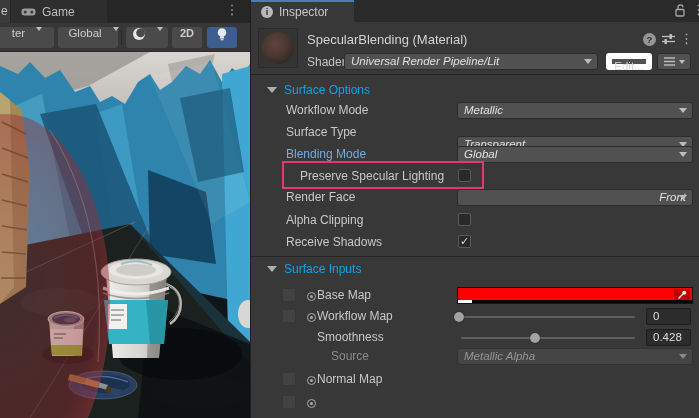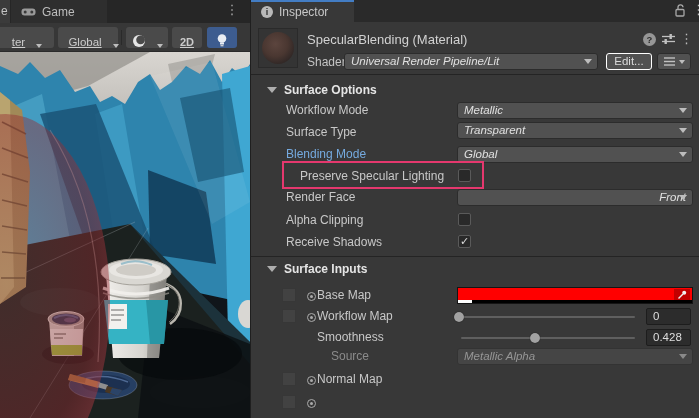--- a/index.html
+++ b/index.html
@@ -10,21 +10,21 @@
   
   #game-panel{position:absolute;left:0;top:0;width:250px;height:418px;background:#383838;overflow:hidden;}
   #game-tabbar{position:absolute;left:0;top:0;width:250px;height:23px;background:#262626;}
   #partial-tab{position:absolute;left:0;top:0;width:9px;height:23px;background:#3b3b3b;color:#c4c4c4;
                overflow:hidden;line-height:23px;padding-left:1px;}
   #game-tab{position:absolute;left:11px;top:0;width:96px;height:23px;background:#2e2e2e;
             display:flex;align-items:center;gap:6px;padding-left:10px;box-sizing:border-box;color:#bdbdbd;}
   #game-kebab{position:absolute;left:224px;top:2px;width:16px;height:18px;color:#a8a8a8;font-size:13px;text-align:center;}
   #game-toolbar{position:absolute;left:0;top:23px;width:250px;height:29px;background:#373737;border-bottom:1px solid #2b2b2b;box-sizing:border-box;}
   .tbtn{position:absolute;top:4px;height:21px;background:#4a4a4a;border-radius:3px;
-        display:flex;align-items:flex-end;justify-content:center;gap:11px;color:#cccccc;font-size:11.5px;box-sizing:border-box;text-decoration:underline;}
+        display:flex;align-items:flex-start;justify-content:center;gap:11px;color:#cccccc;font-size:11.5px;box-sizing:border-box;}
   .tsep{position:absolute;top:7px;width:1px;height:15px;background:#2a2a2a;}
   .dd-caret{width:0;height:0;border-left:4px solid transparent;border-right:4px solid transparent;border-top:5px solid #bdbdbd;}
   .dd-caret.sm{border-left-width:3.5px;border-right-width:3.5px;border-top-width:4.5px;}
   #scene-viewport{position:absolute;left:0;top:52px;width:250px;height:366px;background:#10151a;}
 
   
   #inspector{position:absolute;left:250px;top:0;width:449px;height:418px;background:#383838;
              border-left:1px solid #1f1f1f;box-sizing:border-box;overflow:hidden;}
   #insp-tabbar{position:absolute;left:0;top:0;width:449px;height:22px;background:#2a2a2a;}
   #insp-tab{position:absolute;left:0;top:0;width:103px;height:22px;background:#383838;
@@ -40,33 +40,33 @@
              border:1px solid #2a2a2a;box-sizing:border-box;}
   #mat-thumb .sphere{position:absolute;left:3px;top:3px;width:32px;height:32px;border-radius:50%;
       background:radial-gradient(circle at 42% 38%, #5c453e 0%, #4a3731 45%, #332927 72%, #272220 100%);}
   #mat-name{position:absolute;left:56px;top:10px;font-size:13px;color:#d2d2d2;}
   #mat-help{position:absolute;left:392px;top:11px;width:13px;height:13px;border-radius:50%;background:#969696;
             color:#2e2e2e;font-size:9.5px;font-weight:bold;text-align:center;line-height:13px;}
   #mat-presets{position:absolute;left:411px;top:11px;}
   #mat-kebab{position:absolute;left:429px;top:9px;color:#bcbcbc;font-size:13px;}
   #shader-label{position:absolute;left:56px;top:33px;color:#c4c4c4;}
   #shader-dd{left:93px;top:31px;width:254px;}
-  #edit-btn{position:absolute;left:355px;top:31px;width:46px;height:17px;background:#515151;border:1px solid #ffffff;
+  #edit-btn{position:absolute;left:355px;top:31px;width:46px;height:17px;background:#515151;border:6px solid #ffffff;
             border-radius:3px;color:#dadada;text-align:center;line-height:15px;box-sizing:border-box;font-size:11.5px;}
   #preset-list-btn{position:absolute;left:406px;top:31px;width:34px;height:17px;background:#515151;border:1px solid #2c2c2c;
             border-radius:3px;display:flex;align-items:center;justify-content:center;gap:4px;box-sizing:border-box;}
 
   .dropdown{position:absolute;height:17px;background:#515151;border:1px solid #2c2c2c;border-radius:3px;
             box-sizing:border-box;color:#e0e0e0;line-height:15px;padding:0 6px;font-size:11.5px;
             white-space:nowrap;overflow:hidden;font-style:italic;}
   .dropdown .dd-caret{position:absolute;right:5px;top:5px;}
   .dropdown.disabled{background:#454545;color:#969696;border-color:#333;}
   .dropdown.disabled .dd-caret{border-top-color:#8a8a8a;}
 
-  .sect-head{position:absolute;left:0;width:449px;height:18px;font-weight:bold;color:#e5e5e5;}
+  .sect-head{position:absolute;left:0;width:449px;height:18px;font-weight:normal;color:#0ea5e9;}
   .sect-head .fold{position:absolute;left:16px;top:5px;width:0;height:0;
       border-left:5px solid transparent;border-right:5px solid transparent;border-top:6px solid #aeaeae;}
   .sect-head .txt{position:absolute;left:33px;top:1px;}
   .row-label{position:absolute;left:35px;color:#c8c8c8;line-height:17px;white-space:nowrap;}
   .val-dd{left:206px;width:236px;}
   .checkbox{position:absolute;left:207px;width:13px;height:13px;background:#292929;border:1px solid #5a5a5a;
             border-radius:2px;box-sizing:border-box;color:#dcdcdc;font-size:11px;line-height:11px;text-align:center;}
   .tex-slot{position:absolute;left:31px;width:14px;height:14px;background:#424242;border:1px solid #373737;box-sizing:border-box;}
   .obj-picker{position:absolute;left:56px;width:9px;height:9px;border:1px solid #ababab;border-radius:50%;box-sizing:border-box;}
   .obj-picker::after{content:"";position:absolute;left:2px;top:2px;width:3px;height:3px;border-radius:50%;background:#ababab;}
@@ -301,21 +301,21 @@
       <span class="txt">Surface Options</span>
     </div>
 
     <div class="row-label" style="top:102px;">Workflow Mode</div>
     <div class="dropdown val-dd" style="top:102px;">
       <span>Metallic</span>
       <span class="dd-caret"></span>
     </div>
 
     <div class="row-label" style="top:124px;">Surface Type</div>
-    <div class="dropdown val-dd" style="top:122px;">
+    <div class="dropdown val-dd" style="top:136px;">
       <span>Transparent</span>
       <span class="dd-caret"></span>
     </div>
 
     <div class="row-label" style="top: 146px; color: rgb(117, 170, 223);">Blending Mode</div>
     <div class="dropdown val-dd" style="top:146px;">
       <span>Global</span>
       <span class="dd-caret"></span>
     </div>
 

